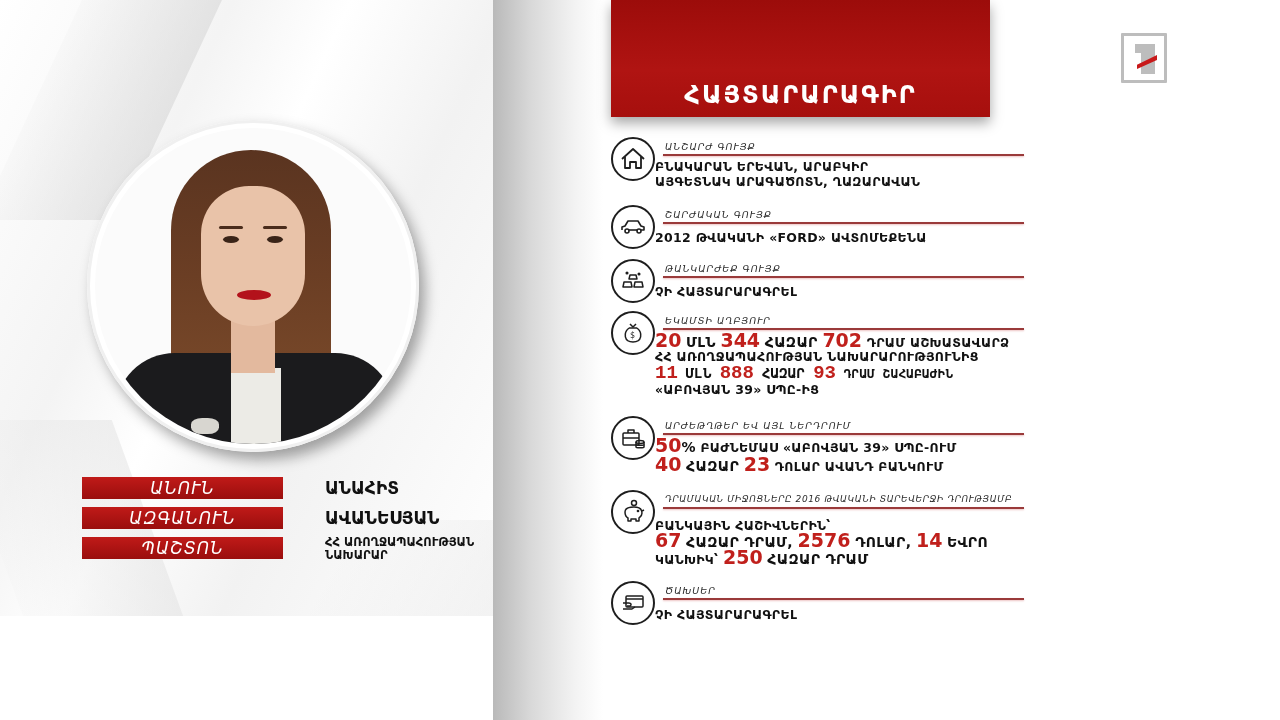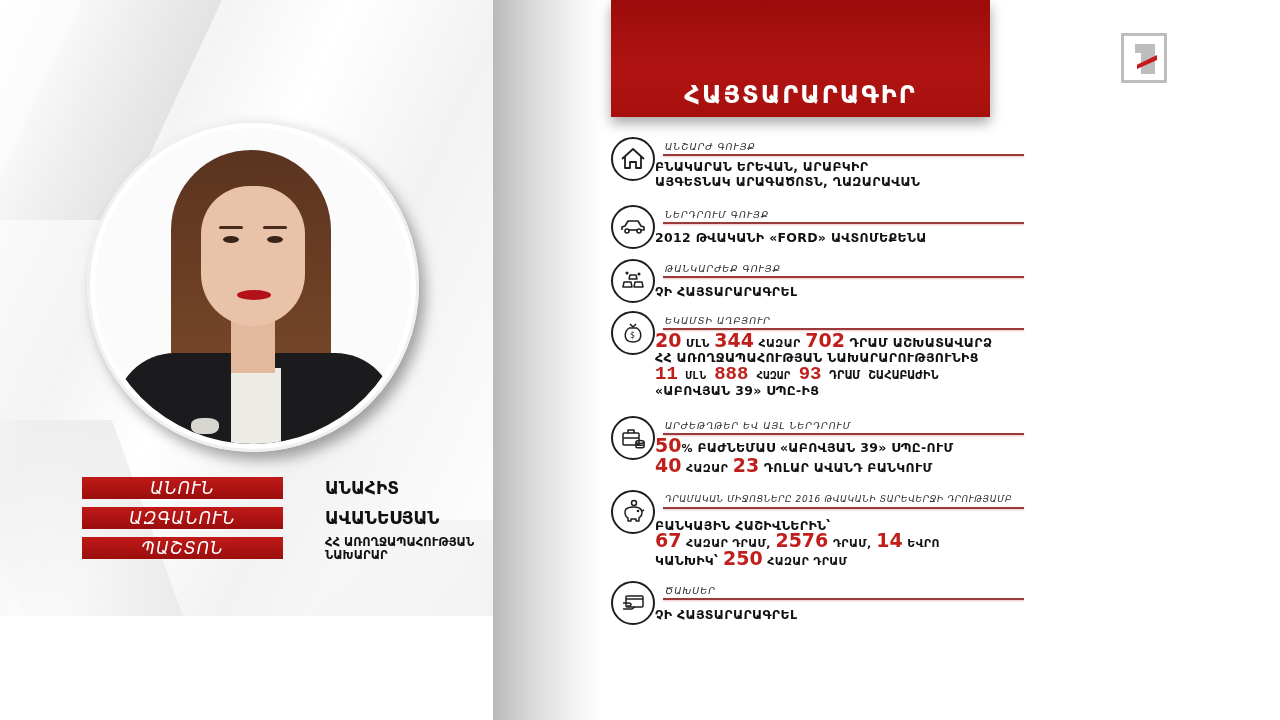--- a/index.html
+++ b/index.html
@@ -132,21 +132,21 @@
   .sec-line {
     position: absolute; left: 54px; top: 17px; width: 361px; height: 2px;
     background: #9a3a3a; box-shadow: 0 1px 2px rgba(200,80,80,0.35);
   }
   .sec-body { position: absolute; left: 46px; top: 22px; width: 380px; }
   .line {
     font-weight: bold; font-size: 12.5px; color: #111; line-height: 15px;
     white-space: nowrap; letter-spacing: 0.3px;
   }
   .num { color: #c0201c; font-size: 19px; font-weight: bold; letter-spacing: 0; }
-  .unit { font-size: 11px; }
+  .unit { font-size: 14px; }
   .tight { line-height: 13px; }
 </style>
 </head>
 <body>
 
 <div class="left-panel">
   <div class="shard s1"></div>
   <div class="shard s2"></div>
   <div class="shard s3"></div>
 
@@ -215,21 +215,21 @@
 
 <div class="section" style="top:205px;">
   <div class="icon-circle">
     <svg viewBox="0 0 28 28" fill="none" stroke="#1e1e1e" stroke-width="1.6" stroke-linejoin="round">
       <path d="M3 17 V14 L6 13 L9 8 H19 L22 13 L25 14 V17 H22"></path>
         <path d="M10 17 H18"></path>
       <circle cx="8" cy="18" r="2"></circle>
         <circle cx="20" cy="18" r="2"></circle>
     </svg>
   </div>
-  <div class="sec-label">ՆԵՐԴՐՈՒՄ ԳՈՒՅՔ</div>
+  <div class="sec-label">ՇԱՐԺԱԿԱՆ ԳՈՒՅՔ</div>
   <div class="sec-line"></div>
   <div class="sec-body" style="top:25px;">
     <div class="line">2012 ԹՎԱԿԱՆԻ «FORD» ԱՎՏՈՄԵՔԵՆԱ</div>
   </div>
 </div>
 
 <div class="section" style="top:259px;">
   <div class="icon-circle">
     <svg viewBox="0 0 28 28" fill="none" stroke="#1e1e1e" stroke-width="1.5" stroke-linejoin="round">
       <path d="M10 12 L11 8 H17 L18 12 Z"></path>
@@ -316,21 +316,21 @@
     </svg>
   </div>
   <div class="sec-label" style="font-size:9px;letter-spacing:0.6px;">ԴՐԱՄԱԿԱՆ ՄԻՋՈՑՆԵՐԸ 2016 ԹՎԱԿԱՆԻ ՏԱՐԵՎԵՐՋԻ ԴՐՈՒԹՅԱՄԲ</div>
   <div class="sec-line"></div>
   <div class="sec-body" style="top:28px;">
     <div class="line">ԲԱՆԿԱՅԻՆ ՀԱՇԻՎՆԵՐԻՆ՝</div>
     <div class="line">
       <span class="num">67</span>
       <span class="unit">ՀԱԶԱՐ ԴՐԱՄ,</span>
       <span class="num">2576</span>
-      <span class="unit">ԴՐԱՄ,</span>
+      <span class="unit">ԴՈԼԱՐ,</span>
       <span class="num">14</span>
       <span class="unit">ԵՎՐՈ</span>
     </div>
     <div class="line">
       <span>ԿԱՆԽԻԿ՝</span>
       <span class="num">250</span>
       <span class="unit">ՀԱԶԱՐ ԴՐԱՄ</span>
     </div>
   </div>
 </div>

